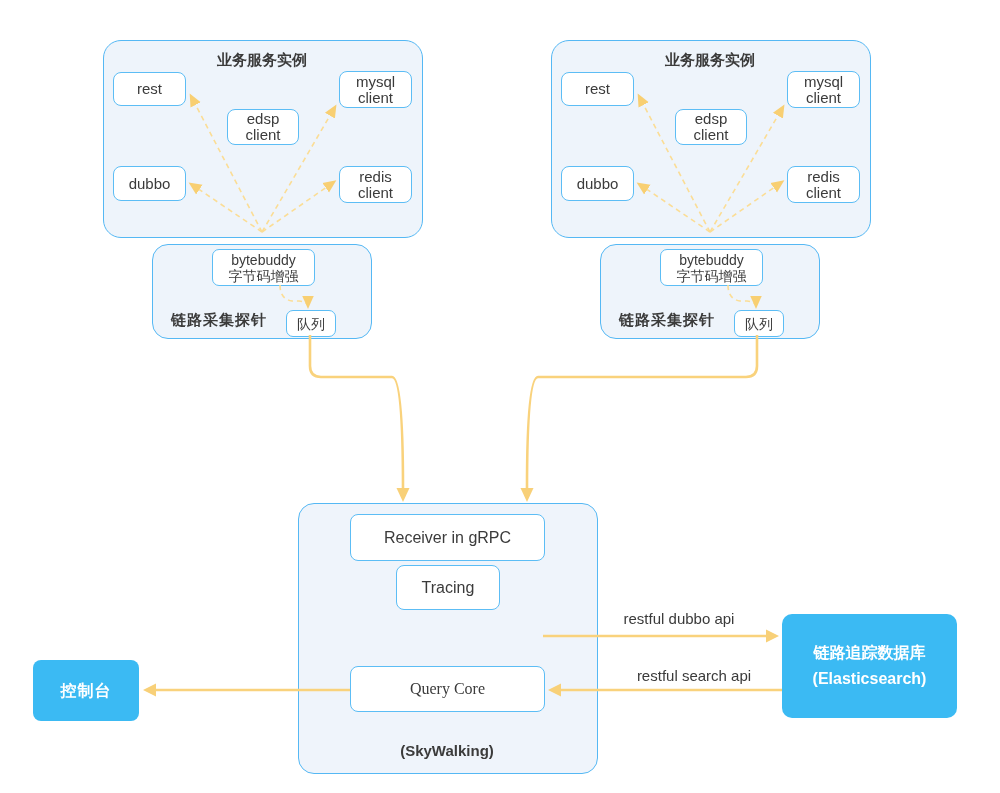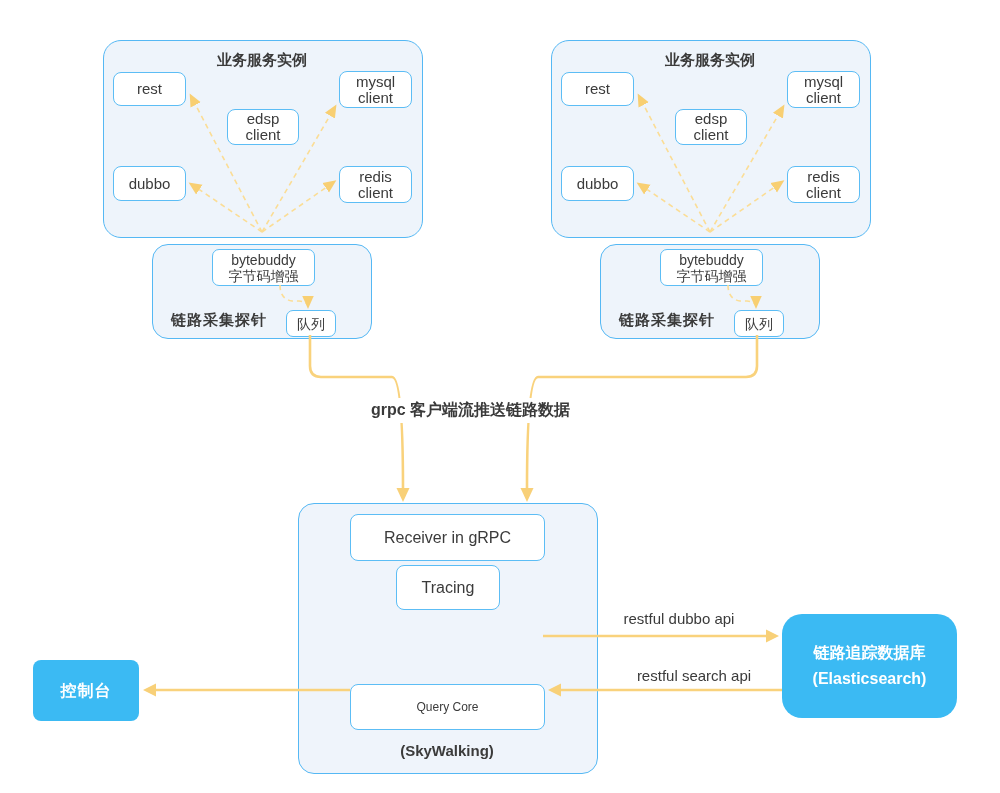--- a/index.html
+++ b/index.html
@@ -34,21 +34,21 @@
     font-size:16px;font-weight:600;color:#3a3a3a;white-space:nowrap;
   }
   .edgelabel{
     position:absolute;z-index:6;text-align:center;font-size:15px;color:#3a3a3a;white-space:nowrap;
   }
   .skycaption{
     position:absolute;text-align:center;font-size:15px;font-weight:bold;line-height:17px;
     color:#3b3b3b;z-index:2;white-space:pre-line;
   }
   .bluebox{
-    position:absolute;background:#3bbaf3;border-radius:20px;z-index:3;
+    position:absolute;background:#3bbaf3;border-radius:10px;z-index:3;
     display:flex;flex-direction:column;align-items:center;justify-content:center;
     color:#ffffff;font-weight:bold;text-align:center;
   }
   .bluebox .ln{font-size:16px;line-height:26px;}
 </style>
 </head>
 <body>
 
 <div class="canvas">
 
@@ -122,26 +122,25 @@
   <div class="node" style="left:561px;top:166px;width:71px;height:33px;">dubbo</div>
   <div class="node" style="left:787px;top:166px;width:71px;height:35px;">redis
 client</div>
 
   <div class="probebox" style="left:600px;top:244px;width:218px;height:93px;"></div>
   <div class="node small" style="left:660px;top:249px;width:101px;height:35px;">bytebuddy
 字节码增强</div>
   <div class="probelabel" style="left:619px;top:311px;">链路采集探针</div>
   <div class="node small" style="left:734px;top:310px;width:48px;height:25px;">队列</div>
 
-  <div class="flowlabel" style="left:364px;top:398px;">grpc 客户端流推送链路数据</div>
 
   <div class="skybox" style="left:298px;top:503px;width:298px;height:269px;"></div>
   <div class="node" style="left:396px;top:565px;width:102px;height:43px;font-size:16px;">Tracing</div>
   <div class="node" style="left:350px;top:514px;width:193px;height:45px;font-size:16px;">Receiver in gRPC</div>
-  <div class="node" style="left:350px;top:684px;width:193px;height:44px;font-size:12px;">Query Core</div>
+  <div class="node" style="left:350px;top:666px;width:193px;height:44px;font-size:16px;font-family:Liberation Serif, serif;">Query Core</div>
   <div class="skycaption" style="left:298px;top:742px;width:298px;">(SkyWalking)</div>
 
   <div class="edgelabel" style="left:599px;top:610px;width:160px;">restful dubbo api</div>
   <div class="edgelabel" style="left:569px;top:667px;width:170px;padding-left:40px;">restful search api</div>
 
   <div class="bluebox" style="left:782px;top:614px;width:175px;height:104px;">
     <div class="ln">链路追踪数据库</div>
     <div class="ln">(Elasticsearch)</div>
   </div>
 

